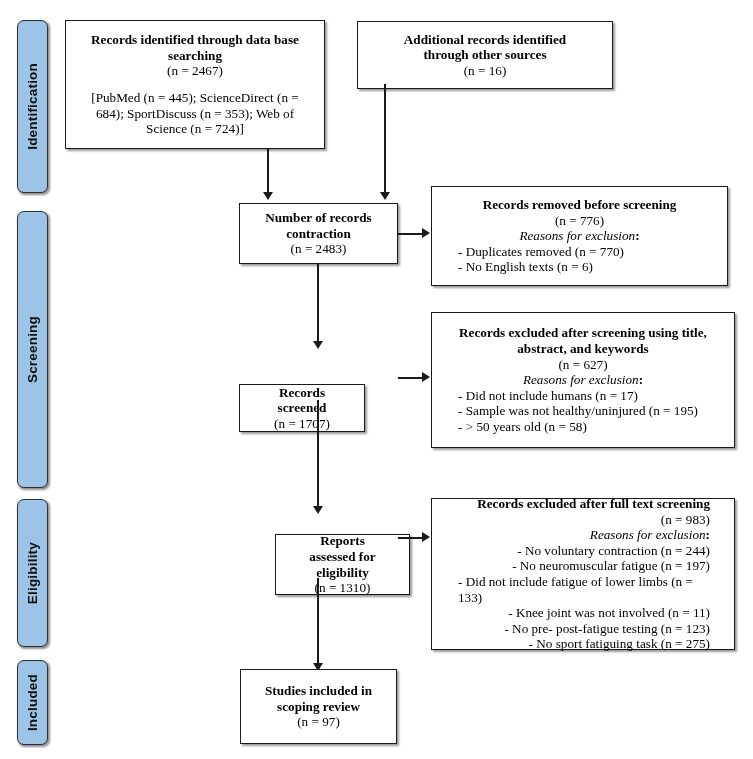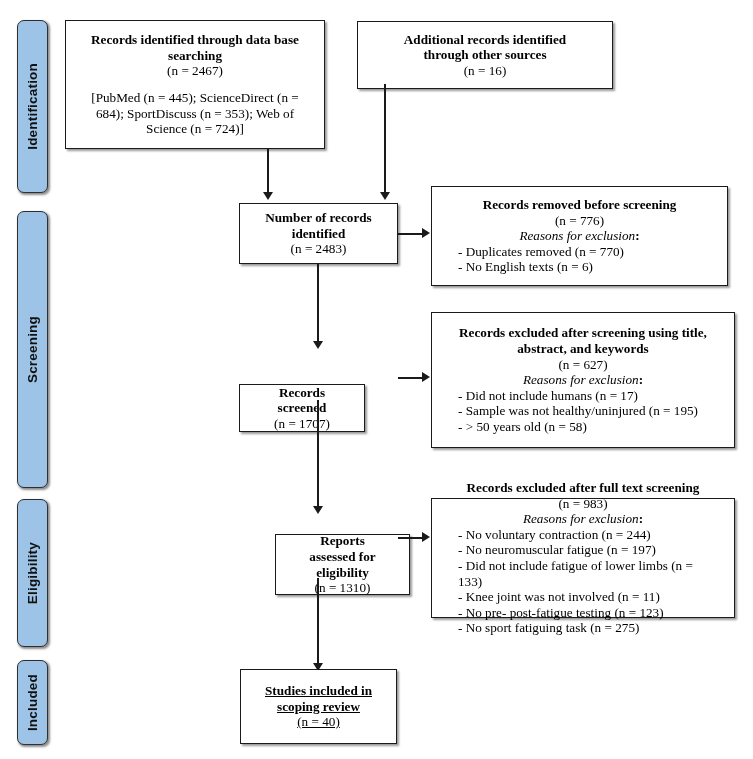--- a/index.html
+++ b/index.html
@@ -130,21 +130,21 @@
     <div class="line">(n = 16)</div>
   </div>
 
   <div class="vline" style="left:267px; top:149px; height:44px;"></div>
   <div class="arrow-down" style="left:262.6px; top:192px;"></div>
 
   <div class="vline" style="left:384px; top:84px; height:109px;"></div>
   <div class="arrow-down" style="left:379.6px; top:192px;"></div>
 
   <div class="flow-box" style="left:239px; top:203px; width:159px; height:61px;">
-    <div class="line bold">Number of records identified</div>
+    <div class="line bold">Number of records contraction</div>
     <div class="line">(n = 2483)</div>
   </div>
 
   <div class="hline" style="left:398px; top:233px; width:25px;"></div>
   <div class="arrow-right" style="left:422px; top:228px;"></div>
 
   <div class="flow-box" style="left:431px; top:186px; width:297px; height:100px;">
     <div class="line bold">Records removed before screening</div>
     <div class="line">(n = 776)</div>
     <div class="line reasons"><span class="rtext">Reasons for exclusion</span><span class="rcolon">:</span></div>
@@ -176,33 +176,33 @@
   <div class="arrow-down" style="left:312.6px; top:506px;"></div>
 
   <div class="flow-box" style="left:239px; top:534px; width:135px; height:61px;margin-left:36px;">
     <div class="line bold">Reports assessed for eligibility</div>
     <div class="line">(n = 1310)</div>
   </div>
 
   <div class="hline" style="left:398px; top:537px; width:25px;"></div>
   <div class="arrow-right" style="left:422px; top:532px;"></div>
 
-  <div class="flow-box" style="left:431px; top:498px; width:304px; height:120px;">
+  <div class="flow-box" style="left:431px; top:498px; width:304px; height:152px;align-items:flex-end;">
     <div class="line bold">Records excluded after full text screening</div>
     <div class="line">(n = 983)</div>
     <div class="line reasons"><span class="rtext">Reasons for exclusion</span><span class="rcolon">:</span></div>
     <div class="line left">- No voluntary contraction (n = 244)</div>
     <div class="line left">- No neuromuscular fatigue (n = 197)</div>
     <div class="line left">- Did not include fatigue of lower limbs (n = 133)</div>
     <div class="line left">- Knee joint was not involved (n = 11)</div>
     <div class="line left">- No pre- post-fatigue testing (n = 123)</div>
     <div class="line left">- No sport fatiguing task (n = 275)</div>
   </div>
 
   <div class="vline" style="left:317px; top:578px; height:86px;"></div>
   <div class="arrow-down" style="left:312.6px; top:663px;"></div>
 
-  <div class="flow-box" style="left:240px; top:669px; width:157px; height:75px;text-decoration:underline;">
+  <div class="flow-box" style="left:240px; top:669px; width:157px; height:75px;">
     <div class="line bold">Studies included in scoping review</div>
-    <div class="line">(n = 40)</div>
+    <div class="line">(n = 97)</div>
   </div>
 
 </div>
 
 </body></html>

